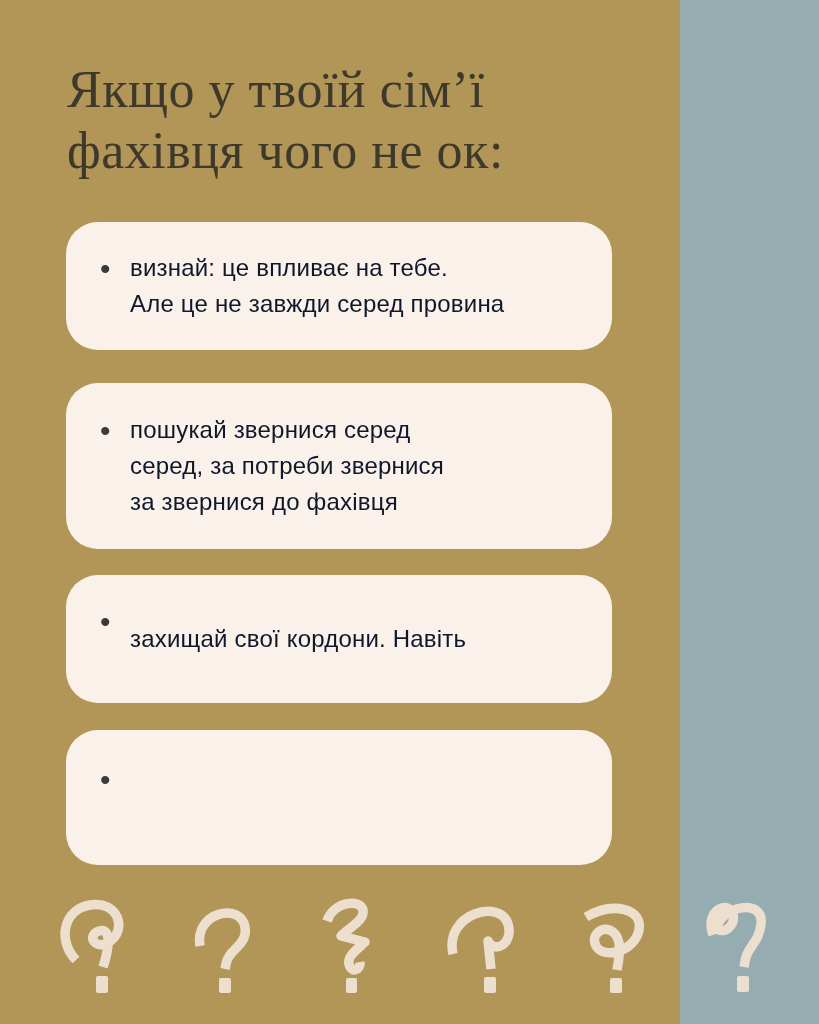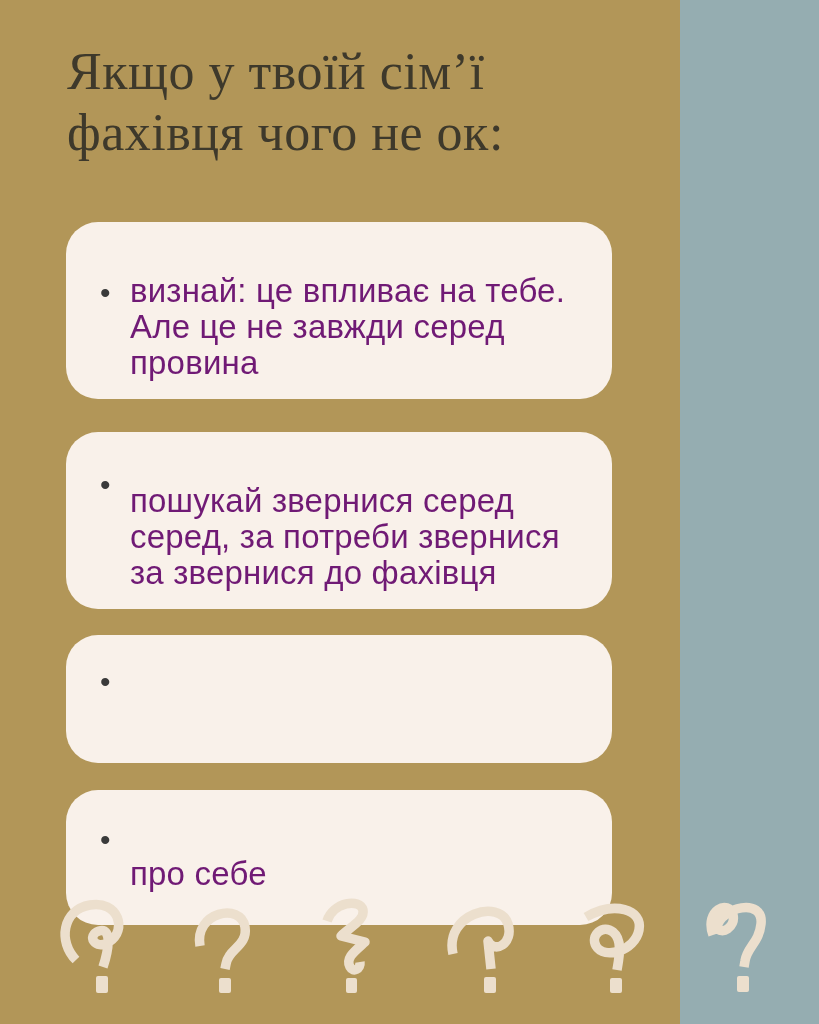--- a/index.html
+++ b/index.html
@@ -11,21 +11,21 @@
   }
   .poster { position: absolute; inset: 0; }
 
   .stripe {
     position: absolute; top: 0; right: 0;
     width: 139px; height: 100%;
     background: #95adb1;
   }
 
   .title {
-    position: absolute; left: 67px; top: 42px;
+    position: absolute; left: 67px; top: 60px;
     margin: 0; font-weight: 400;
     font-family: "Liberation Serif", "DejaVu Serif", serif;
     font-size: 52px; line-height: 1.17;
     color: #3e392b; letter-spacing: 0.5px;
   }
   .title .tline { display: block; }
 
   .cards {
     position: absolute; left: 66px; top: 222px;
     width: 546px;
@@ -46,24 +46,23 @@
     flex: 0 0 30px;
     font-size: 30px; line-height: 36px;
     color: #3a3a3a;
     align-self: flex-start;
     padding-top: 1px;
   }
   .card-1 .bullet, .card-3 .bullet, .card-4 .bullet { align-self: center; transform: translateY(-18px); }
   .card-2 .bullet { align-self: center; transform: translateY(-36px); }
 
   .card-text {
-    font-size: 33px; line-height: 36px;
+    font-size: 24px; line-height: 36px;
     font-weight: 500; letter-spacing: 0.2px;
-    color: #701a75;
-    margin-top: 33px;
+    color: #0f172a;
   }
   .card-text .line { display: block; }
 
   .qm-row {
     position: absolute; left: 52px; right: 33px; top: 896px;
     display: flex; justify-content: space-between; align-items: flex-start;
   }
   .qm { width: 88px; height: 106px; display: block; }
   .qm path { fill: none; stroke: #ecdfcd; stroke-width: 9.5; stroke-linejoin: round; }
   .qm rect { fill: #ecdfcd; }
@@ -95,27 +94,27 @@
       <div class="card-text">
         <span class="line">пошукай звернися серед</span>
         <span class="line">серед, за потреби звернися</span>
         <span class="line">за звернися до фахівця</span>
       </div>
     </div>
 
     <div class="card card-3">
       <span class="bullet">•</span>
       <div class="card-text">
+        <span class="line">захищай свої кордони. Навіть</span>
       </div>
     </div>
 
     <div class="card card-4">
       <span class="bullet">•</span>
       <div class="card-text">
-        <span class="line">про себе</span>
       </div>
     </div>
 
   </div>
 
   <div class="qm-row">
 
     <svg class="qm" viewBox="0 0 88 106">
       <path d="M24,64 C6,46 10,14 38,9 C66,4 76,34 57,46 C43,55 34,39 47,35 C61,31 56,56 51,71"></path>
       <rect x="44" y="80" width="12" height="17" rx="2"></rect>

